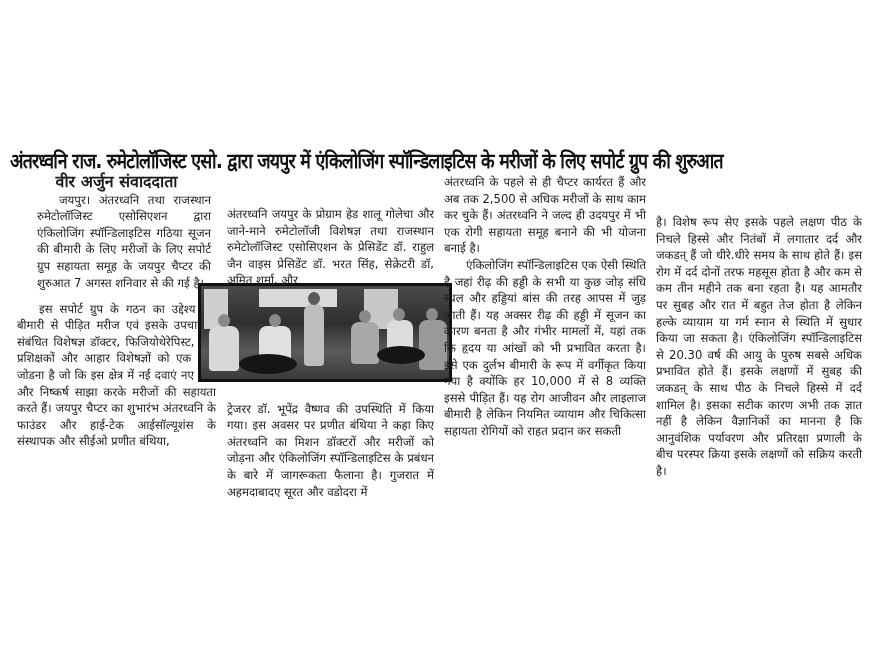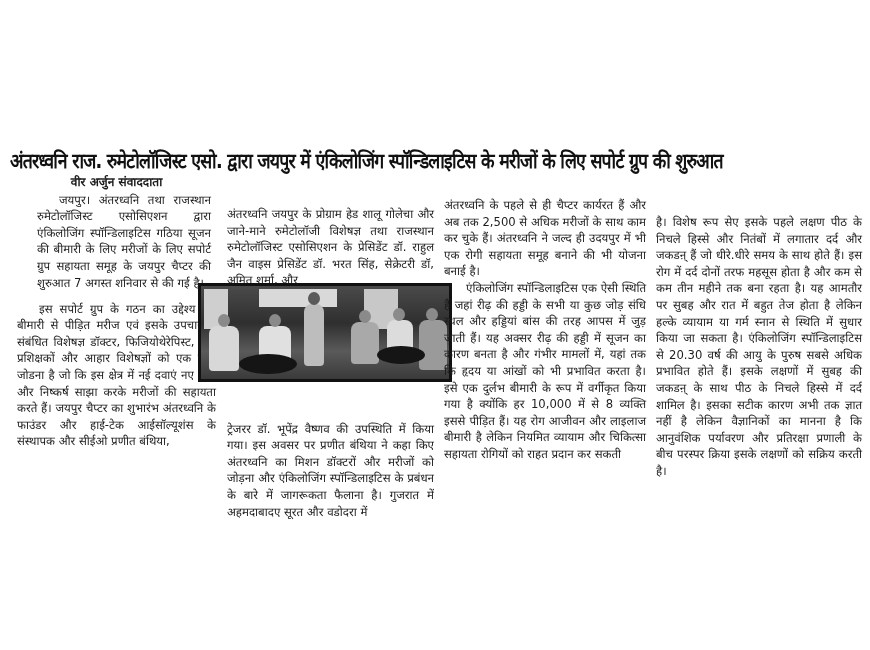--- a/index.html
+++ b/index.html
@@ -39,30 +39,30 @@
       color: #1c1c1c;
     }
     .col p {
       margin: 0;
     }
     .col .indent {
       text-indent: 22px;
     }
     .col1 { left: 17px; width: 199px; }
     .col2 { left: 227px; width: 207px; margin-top: 32px; }
-    .col3 { left: 444px; width: 202px; margin-top: 23px; }
+    .col3 { left: 444px; width: 202px; }
     .col4 { left: 656px; width: 206px; margin-top: 40px; }
 
     .byline {
       text-align: center;
       font-weight: bold;
-      font-size: 12px;
+      font-size: 16px;
       margin-bottom: 1px;
     }
-    .col2-bottom { position: absolute; left: 227px; top: 409px; width: 207px; font-size: 11.6px; line-height: 16.6px; text-align: justify; }
+    .col2-bottom { position: absolute; left: 227px; top: 389px; width: 207px; font-size: 11.6px; line-height: 16.6px; text-align: justify; }
     .col1-top { height: 109px; width: 174px; margin-left: 20px; }
 
     .photo {
       position: absolute;
       left: 198px;
       top: 283px;
       width: 254px;
       height: 99px;
       background: #1c1c1c;
       box-sizing: border-box;

